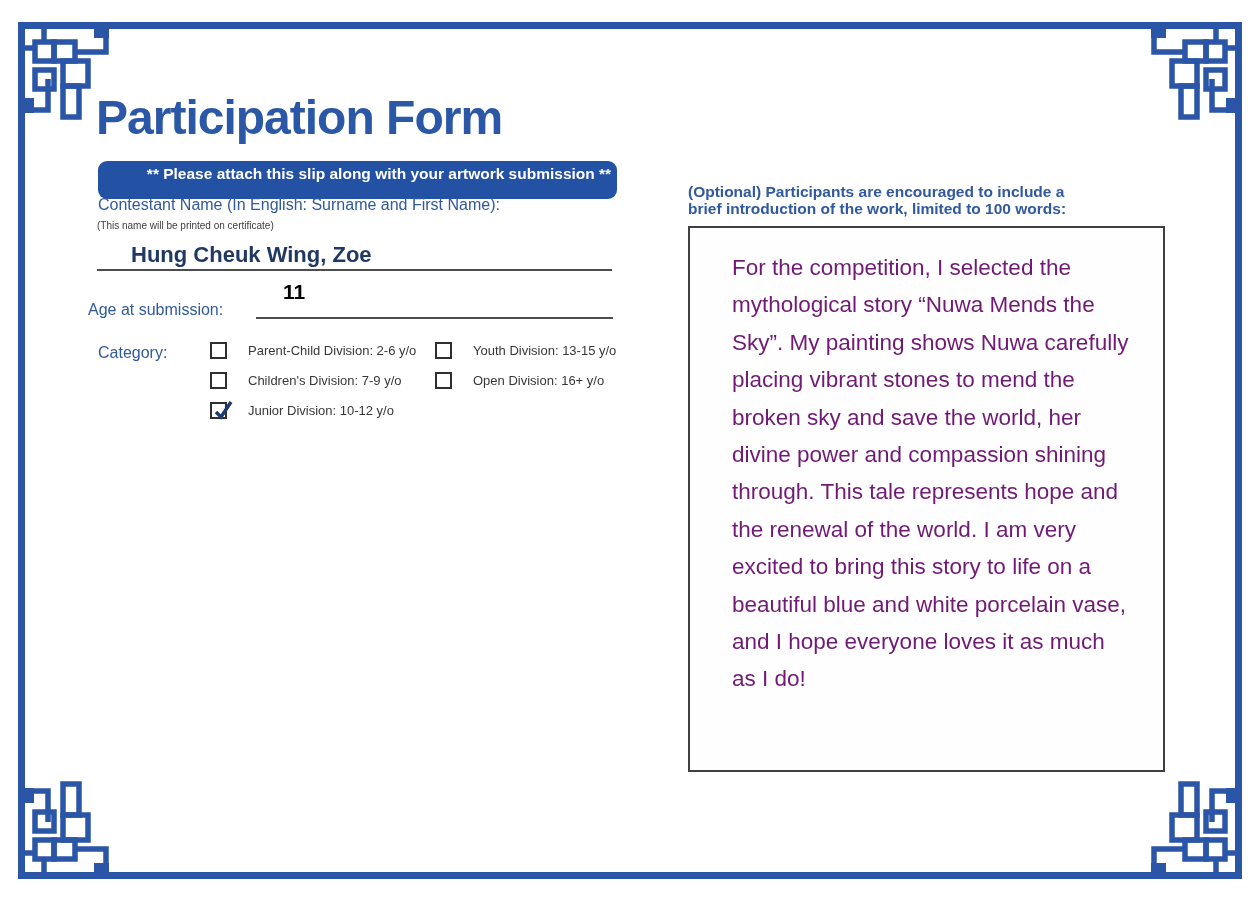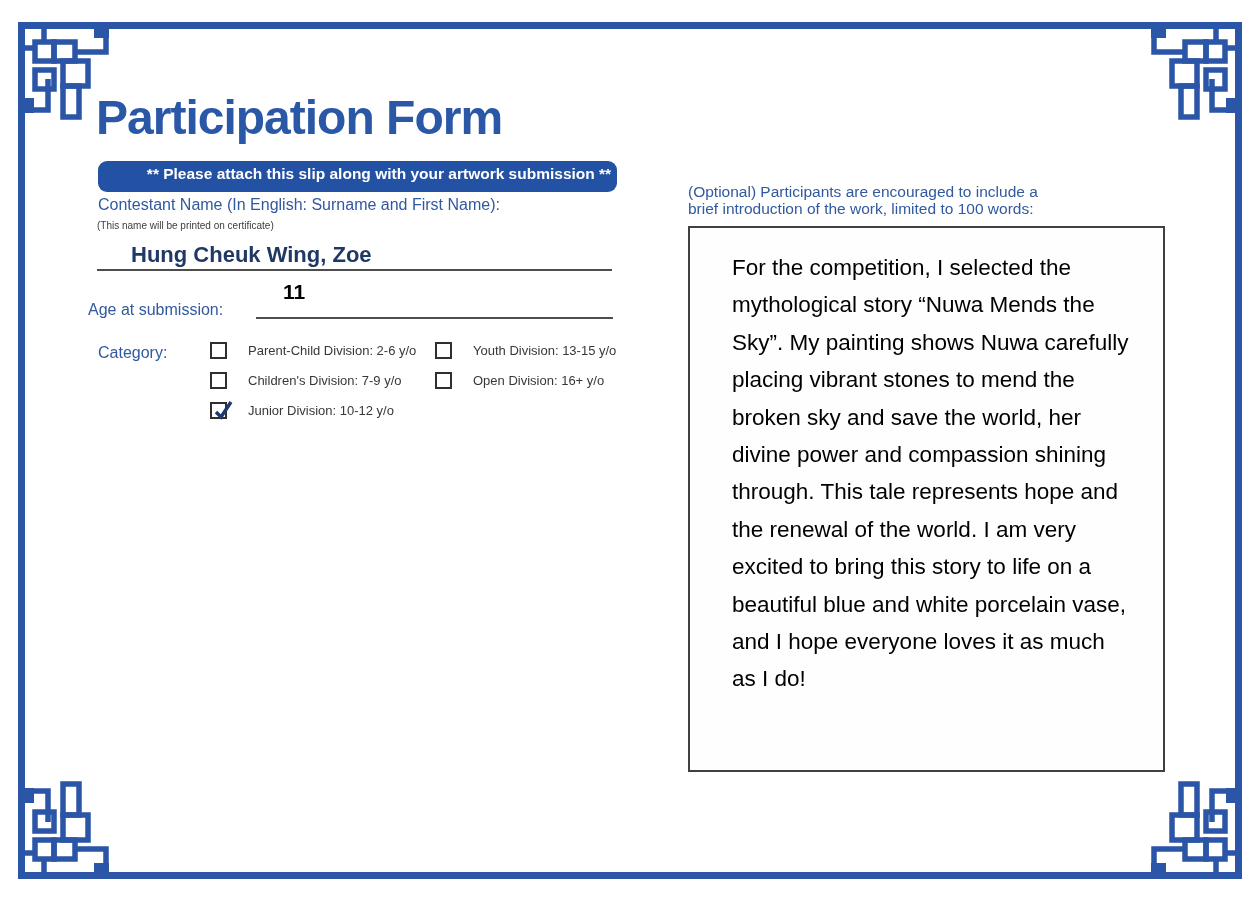--- a/index.html
+++ b/index.html
@@ -13,21 +13,21 @@
   
   .corner { position:absolute; width:105px; height:105px; }
   .corner.tl { left:18px;  top:22px; }
   .corner.tr { right:18px; top:22px;  transform:scaleX(-1); }
   .corner.bl { left:18px;  bottom:21px; transform:scaleY(-1); }
   .corner.br { right:18px; bottom:21px; transform:scale(-1,-1); }
 
   
   .title { position:absolute; left:96px; top:90px; font-size:48px; font-weight:bold;
            color:#2b57a7; letter-spacing:-1px; }
-  .banner { position:absolute; left:98px; top:161px; width:519px; height:31px;
+  .banner { position:absolute; left:98px; top:161px; width:519px; height:38px;
             background:#2351a3; border-radius:9px; color:#ffffff; font-size:15.5px;
             font-weight:bold; text-align:center; line-height:26px;padding-left:43px; }
   .lbl-blue { position:absolute; color:#30599f; font-weight:normal; font-size:16px; }
   .name-label { left:98px; top:196px; }
   .name-note { position:absolute; left:97px; top:220px; font-size:10px; color:#3c3c3c; }
   .name-value { position:absolute; left:131px; top:242px; font-size:22px; font-weight:bold;
                 color:#1f3864; }
   .rule { position:absolute; height:2px; background:#4d4d4d; }
   .name-rule { left:97px; top:269px; width:515px; }
   .age-label { left:88px; top:301px; }
@@ -39,25 +39,25 @@
   .cat-item { position:absolute; height:20px; }
   .cat-box { position:absolute; left:0; top:0; width:17px; height:17px;
              border:2px solid #2f2f2f; background:#fff; }
   .cat-check { position:absolute; left:1px; top:-4px; width:20px; height:22px;
                overflow:visible; }
   .cat-text { position:absolute; left:26px; top:1px; font-size:13px; color:#383838;
               white-space:nowrap;margin-left:12px; }
 
   
   .intro-label { position:absolute; left:688px; top:183px; font-size:15.5px;
-                 line-height:17px; font-weight:normal; color:#30599f; }
+                 line-height:17px; font-weight:bold; color:#30599f; }
   .intro-box { position:absolute; left:688px; top:226px; width:477px; height:546px;
                border:2px solid #404040; background:#fffefe; }
   .intro-text { position:absolute; left:42px; top:21px; width:400px;
-                font-size:22.5px; line-height:37.4px; color:#000000; }
+                font-size:22.5px; line-height:37.4px; color:#701a75; }
 </style>
 </head>
 <body>
 
 <div class="page">
 
   <div class="frame"></div>
 
   <div class="corner tl">
     <svg width="105" height="105" viewBox="0 0 105 105">

